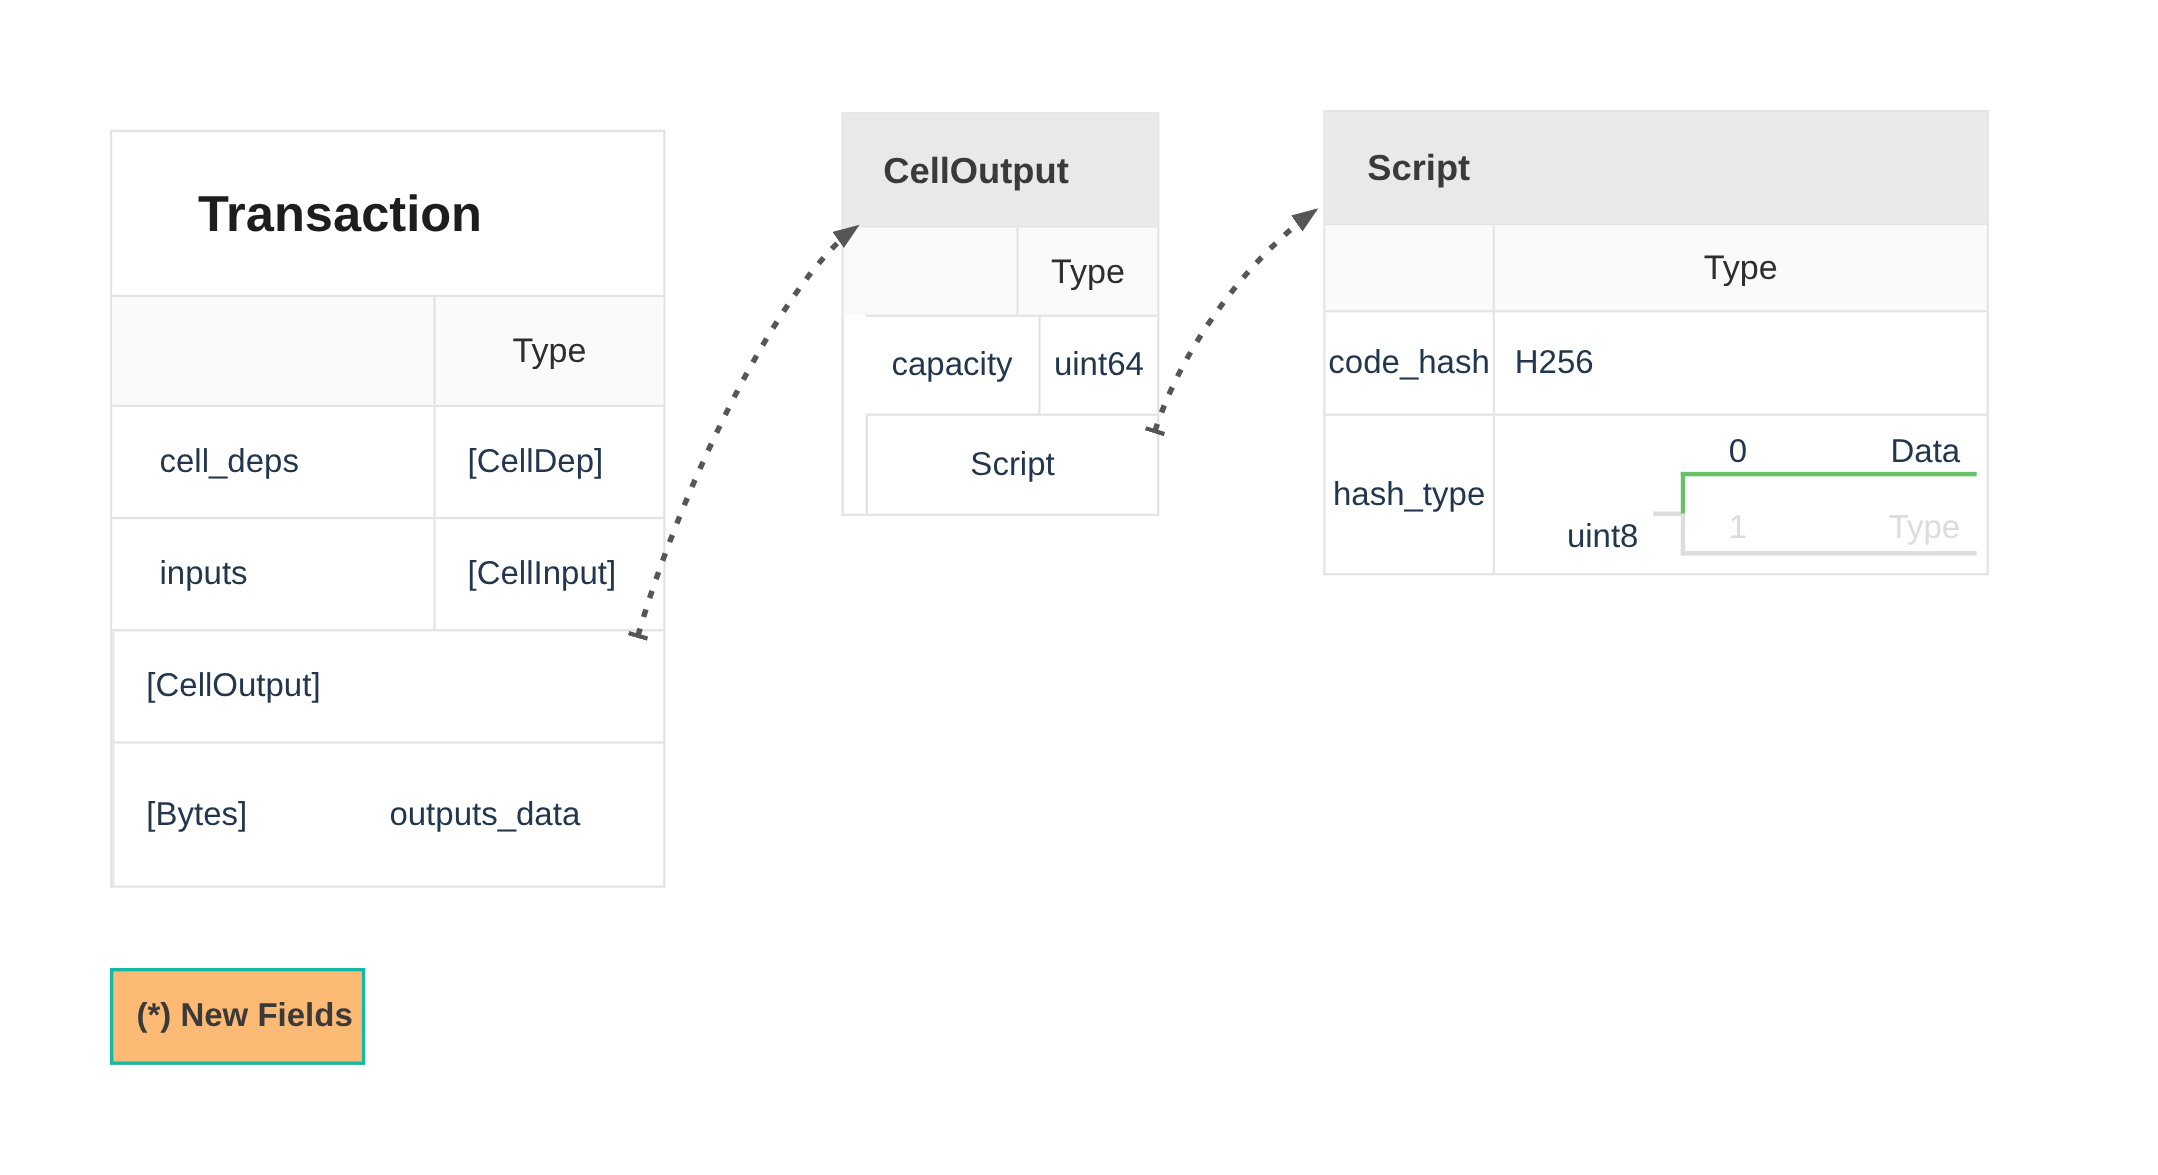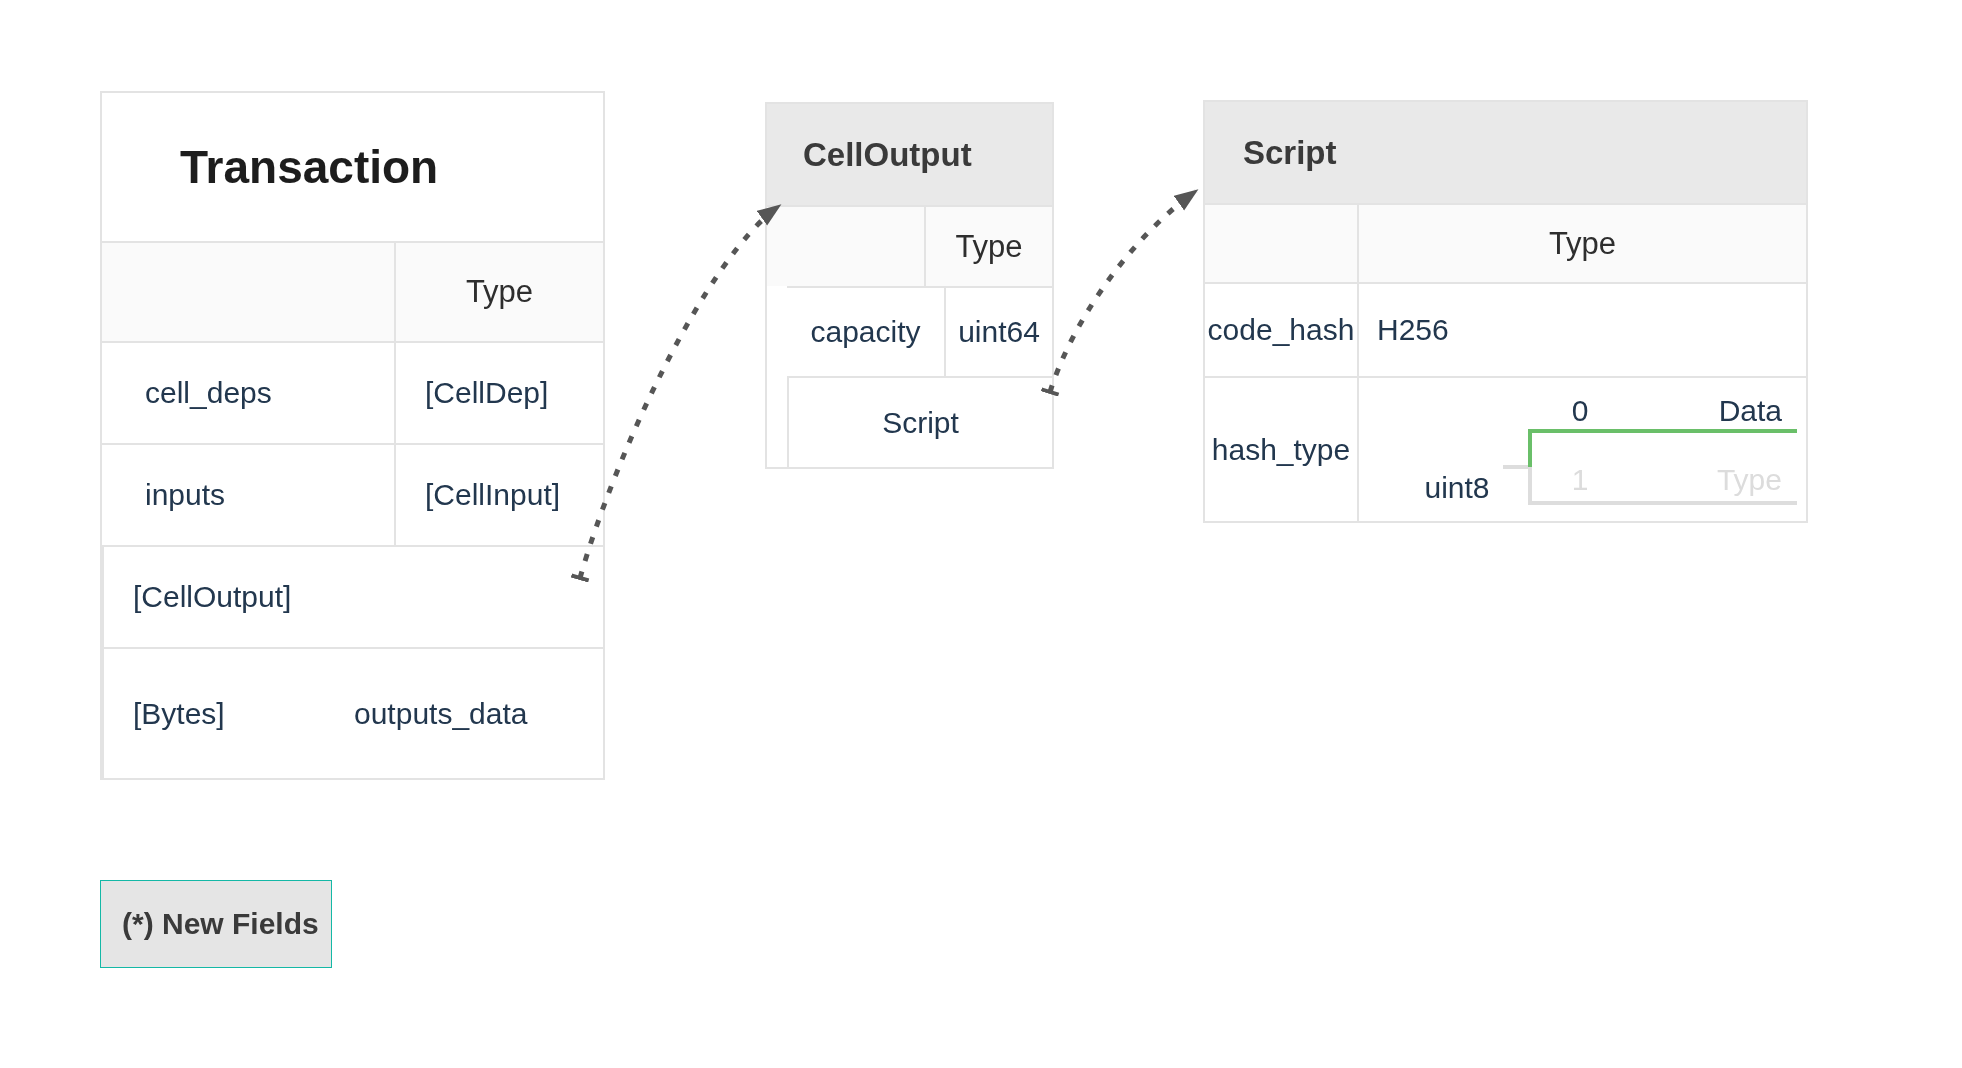--- a/index.html
+++ b/index.html
@@ -26,21 +26,21 @@
     box-sizing: border-box;
     font-size: 30px;
     color: #22374e;
   }
   .c2 { border-left: 2px solid #e3e3e3; flex: 1; }
   .subbg { background: #fafafa; }
   .typehead { justify-content: center; color: #2e2e2e; font-size: 31px; }
   .center { justify-content: center; }
 
   
-  #t-transaction { left: 100px; top: 91px; width: 505px; height: 689px; }
+  #t-transaction { left: 100px; top: 118px; width: 505px; height: 689px; }
   #t-transaction .titlerow {
     height: 148px; display: flex; align-items: center;
     padding-left: 78px; font-size: 46px; font-weight: bold; color: #1d1d1d;
     box-sizing: border-box;
   }
   #t-transaction .subrow { height: 100px; }
   #t-transaction .datarow { height: 102px; }
   #t-transaction .datarow.last { flex: 1; }
   #t-transaction .c1 { width: 292px; padding-left: 43px; }
   #t-transaction .c2 { padding-left: 29px; }
@@ -87,21 +87,21 @@
     box-sizing: border-box;
   }
   .b-val0  { left: 201px; top: 16px; width: 40px; text-align: center; color: #22374e; }
   .b-data  { left: 331px; top: 16px; width: 92px; text-align: right; color: #22374e; }
   .b-val1  { left: 201px; top: 85px; width: 40px; text-align: center; color: #dcdcdc; }
   .b-type  { left: 331px; top: 85px; width: 92px; text-align: right; color: #dcdcdc; }
 
   
   #legend {
     position: absolute; left: 100px; top: 880px; width: 232px; height: 88px;
-    background: #e5e5e5; border: 1px solid #14b8a6; box-sizing: border-box;
+    background: #fdba74; border: 3px solid #14b8a6; box-sizing: border-box;
     display: flex; align-items: center; padding-left: 21px;
     font-size: 30px; font-weight: bold; color: #3a3a3a;
   }
 
   
   #overlay {
     position: absolute; left: 0; top: 0;
     pointer-events: none; z-index: 5;
   }
   .dashed-arrow {

